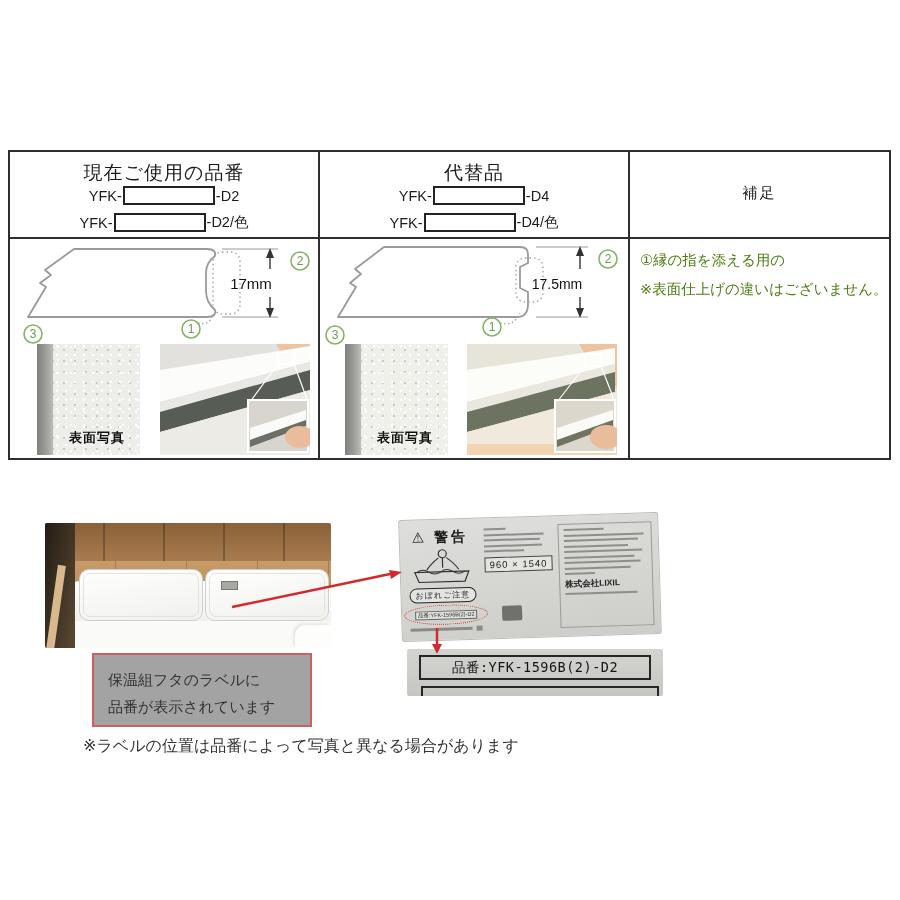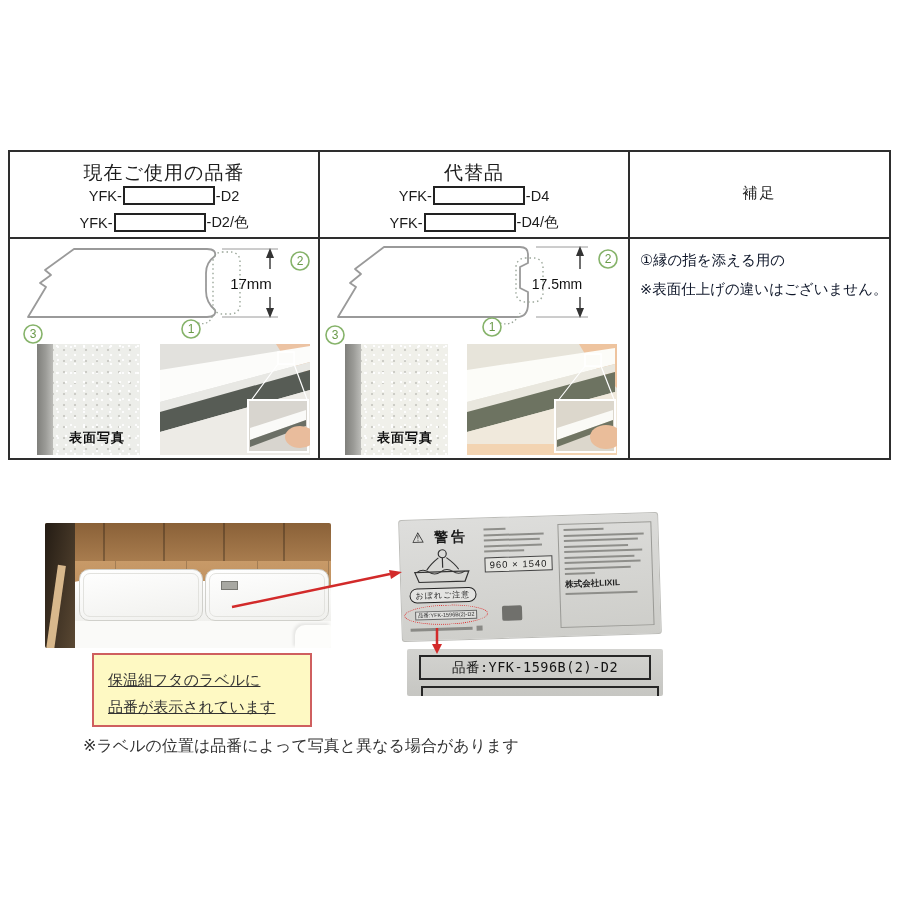--- a/index.html
+++ b/index.html
@@ -14,21 +14,21 @@
   .hdiv { position:absolute; left:0; top:85px; width:100%; height:2px; background:#2e2e2e; }
   .col-header { position:absolute; top:8px; width:308px; text-align:center;
                 font-size:19px; color:#1c1c1c; letter-spacing:1px; }
   .pn-rows { position:absolute; top:30px; width:308px; }
   .pn-row { display:flex; align-items:center; justify-content:center; height:27px;
             font-size:14.5px; color:#1c1c1c; }
   .pn-box { width:92px; height:19px; border:2px solid #222; background:#fff; margin:0 1px; }
   .supp-header { position:absolute; left:620px; top:32px; width:259px; text-align:center;
                  font-size:15px; letter-spacing:2px; }
   .supp-notes { position:absolute; left:630px; top:94px; width:255px;
-                font-size:14.5px; line-height:28.5px; color:#0f172a; }
+                font-size:14.5px; line-height:28.5px; color:#4d7c0f; }
   .draw-svg { position:absolute; height:108px; width:308px; top:87px; pointer-events:none; }
 
   
   .photo { position:absolute; top:192px; height:111px; overflow:hidden; }
   .surface-photo { width:103px; background-color:#edeeea;
     background-image:
       radial-gradient(circle at 2px 2px, rgba(255,255,255,.95) 1px, transparent 1.6px),
       radial-gradient(circle at 5px 6px, rgba(176,176,168,.55) 1px, transparent 1.6px),
       radial-gradient(circle at 8px 3px, rgba(255,255,255,.85) 1px, transparent 1.6px);
     background-size:9px 9px, 11px 11px, 13px 13px;padding-left:44px; }
@@ -100,22 +100,22 @@
     background:linear-gradient(#d3d3d0,#c6c6c2); overflow:hidden; border-radius:2px; }
   .big-label-box { position:absolute; left:12px; top:6px; width:232px; height:25px;
     border:2px solid #262626; display:flex; align-items:center; justify-content:center;
     font-family:"DejaVu Sans Mono",monospace; font-size:13.5px; letter-spacing:.5px; color:#141414;
     white-space:nowrap; }
   .big-label-box2 { position:absolute; left:14px; top:37px; width:238px; height:16px;
     border:2px solid #262626; }
 
   
   .callout-box { position:absolute; left:92px; top:653px; width:220px; height:74px;
-    border:2px solid #cf5f5f; background:#fef9c3; padding:11px 0 0 14px;
-    font-size:15px; line-height:27px; color:#333;text-decoration:underline; }
+    border:2px solid #cf5f5f; background:#a3a3a3; padding:11px 0 0 14px;
+    font-size:15px; line-height:27px; color:#333; }
   .footnote { position:absolute; left:83px; top:736px; font-size:16px; color:#333; }
 
   .arrows-overlay { position:absolute; left:0; top:0; width:900px; height:900px; pointer-events:none; }
 </style>
 </head>
 <body>
 
 <div class="page">
 
   <div class="cmp-table">

